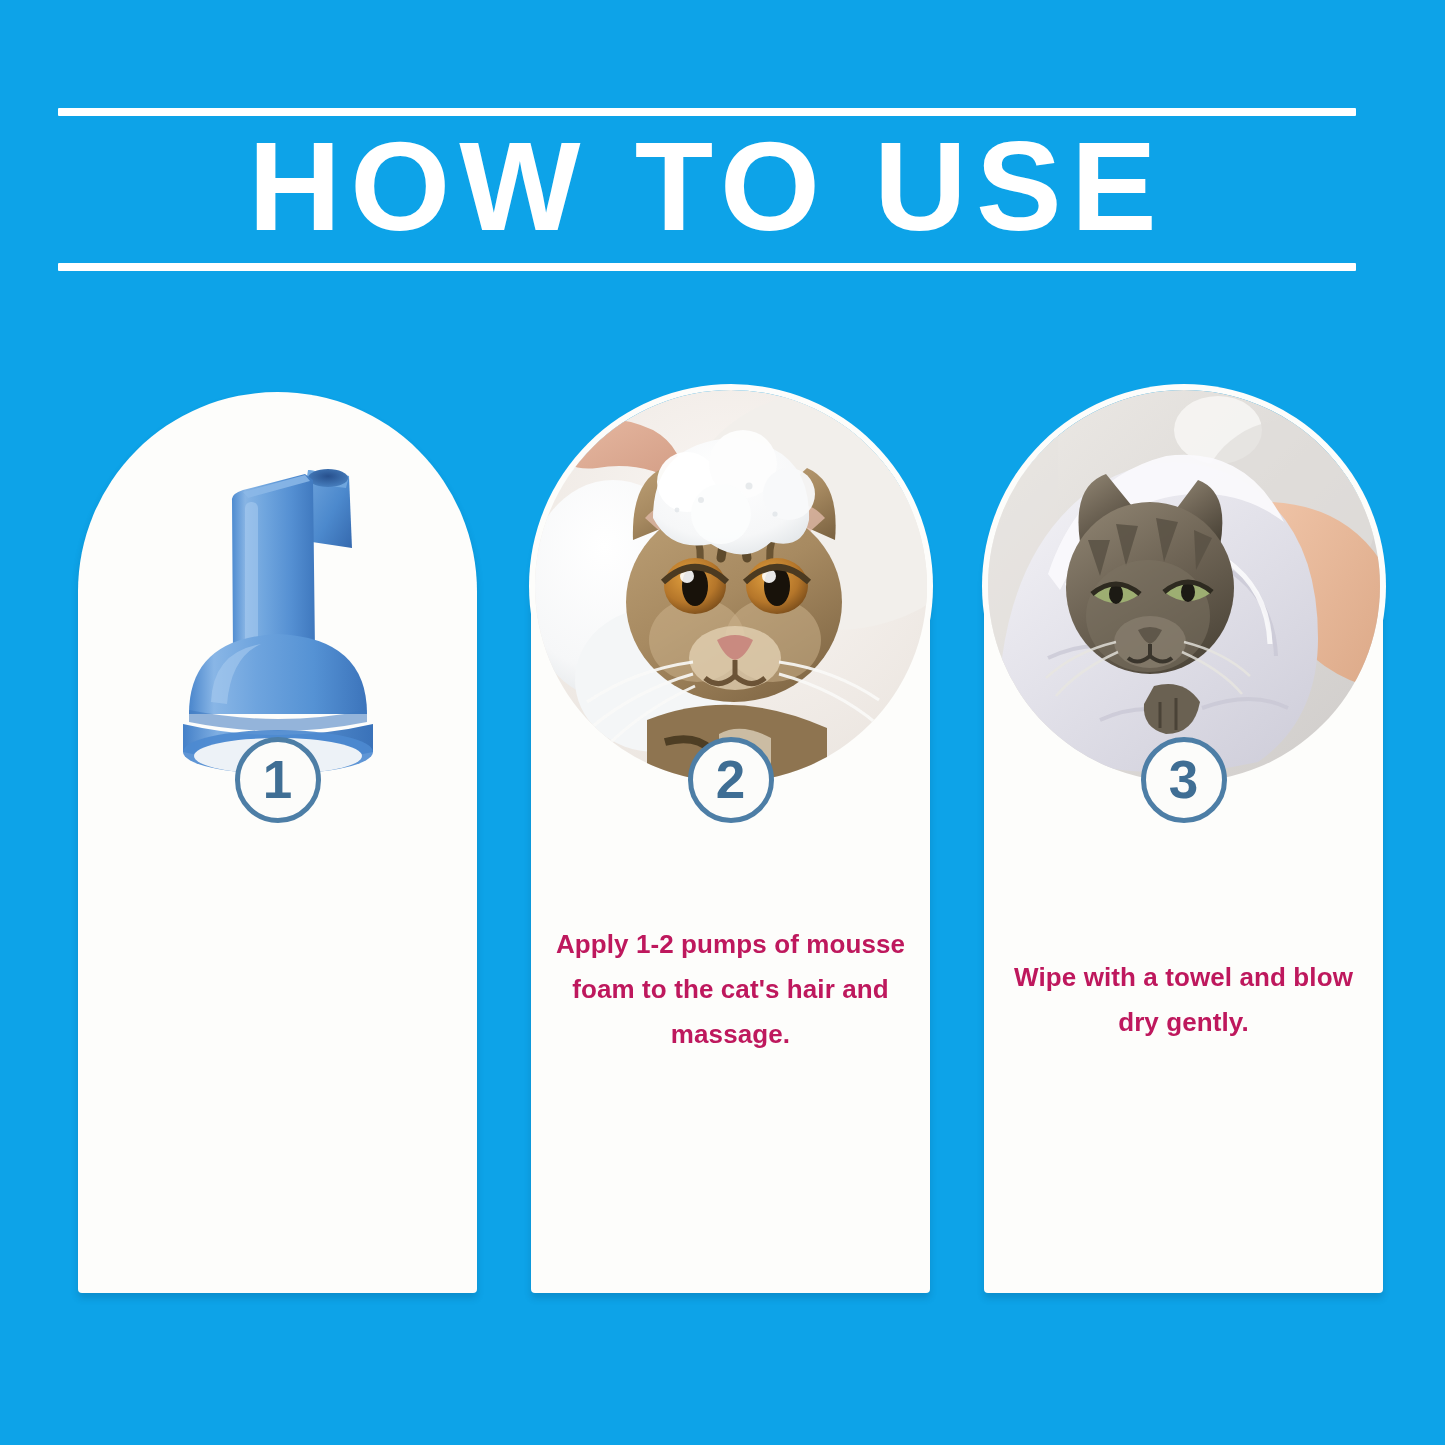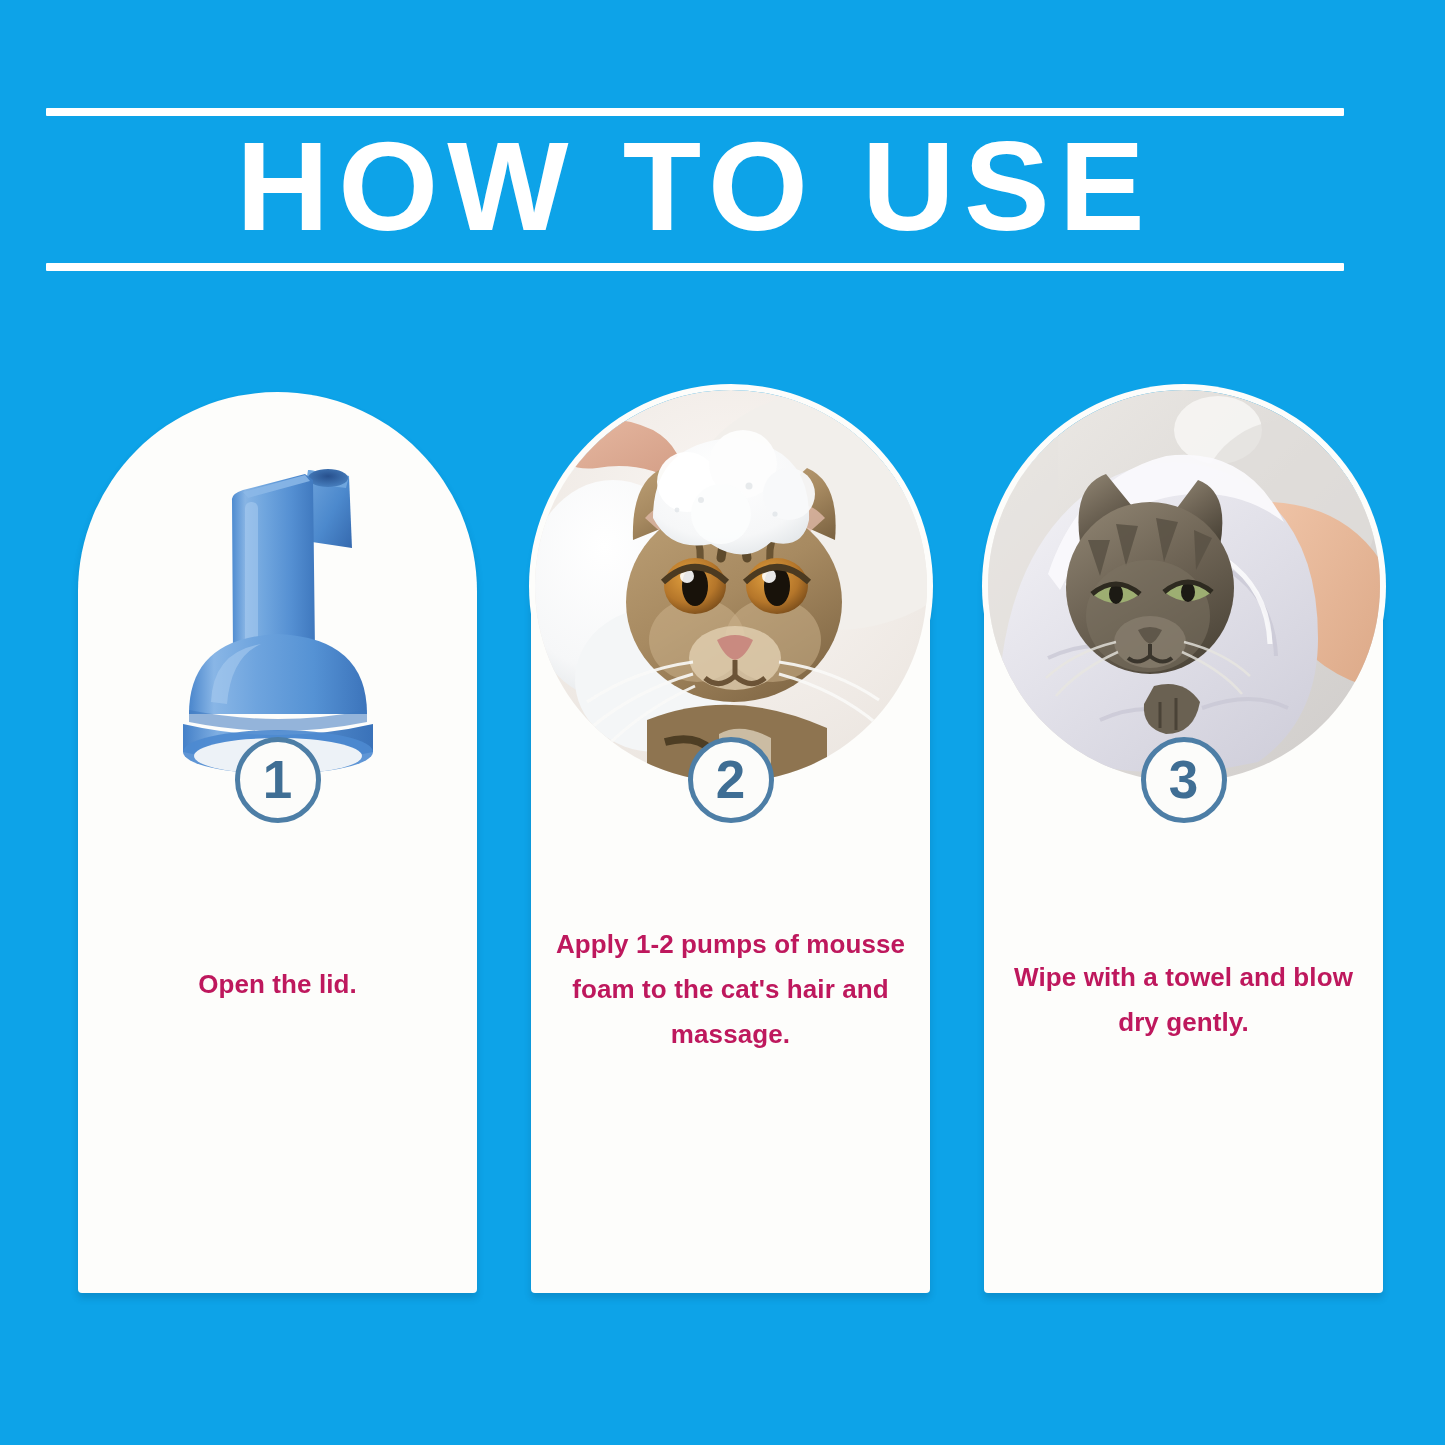--- a/index.html
+++ b/index.html
@@ -17,21 +17,21 @@
     position: relative;
     width: 1445px;
     height: 1445px;
     background: #0DA3E8;
     overflow: hidden;
   }
 
   
   .header {
     position: absolute;
-    left: 46px;
+    left: 58px;
     top: 104px;
     width: 1298px;
     height: 180px;
   }
   .rule {
     position: absolute;
     left: 0;
     width: 100%;
     height: 8px;
     background: #ffffff;
@@ -227,21 +227,20 @@
 
             <path d="M30 272 Q125 294 220 272 L220 300 Q125 322 30 300 Z" fill="url(#collarG)"></path>
             <ellipse cx="125" cy="300" rx="95" ry="22" fill="#4C8AD0" opacity="0.9"></ellipse>
             <ellipse cx="125" cy="304" rx="84" ry="18" fill="#EDF2F7"></ellipse>
           </svg>
         </div>
       </div>
       <div class="badge">
         <span class="badge-num">1</span>
       </div>
-      <div class="caption cap-1">Open the lid.</div>
     </div>
 
     <div class="card card-2">
       <div class="card-media">
         <div class="photo-circle">
           <svg viewBox="0 0 392 392" width="392" height="392">
             <defs>
               <radialGradient id="bg2" cx="0.5" cy="0.35" r="0.85">
                 <stop offset="0%" stop-color="#FBF7F4"></stop>
                 <stop offset="100%" stop-color="#E8E2DC"></stop>

